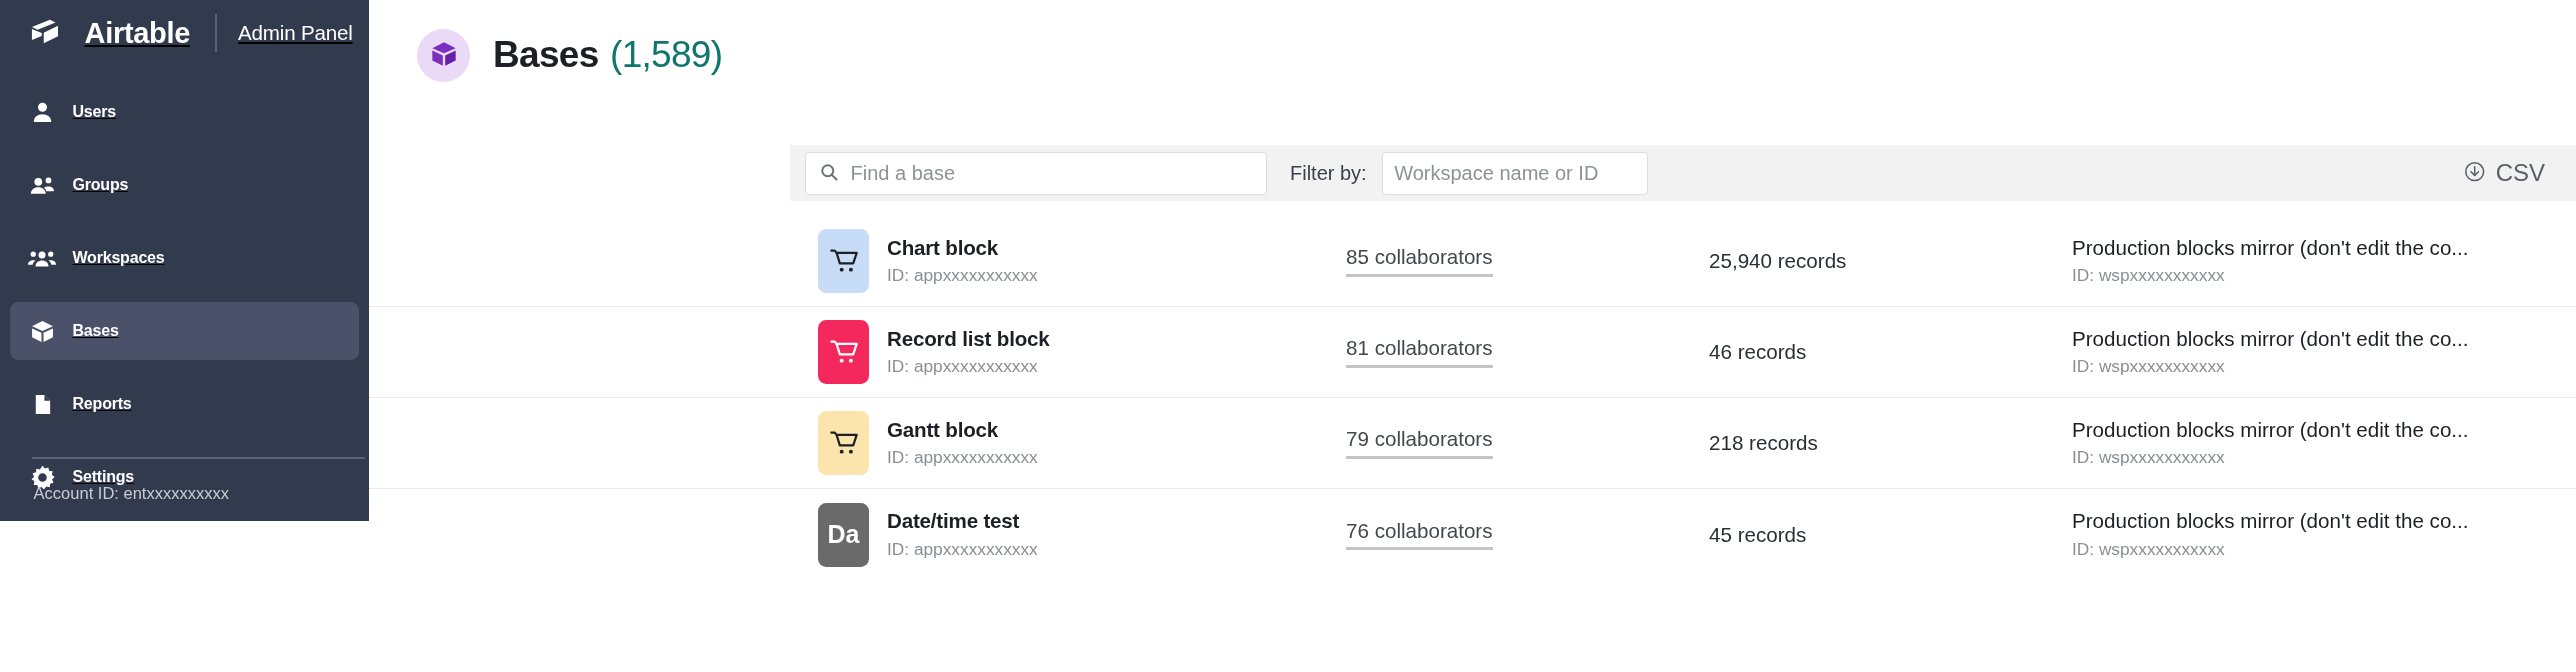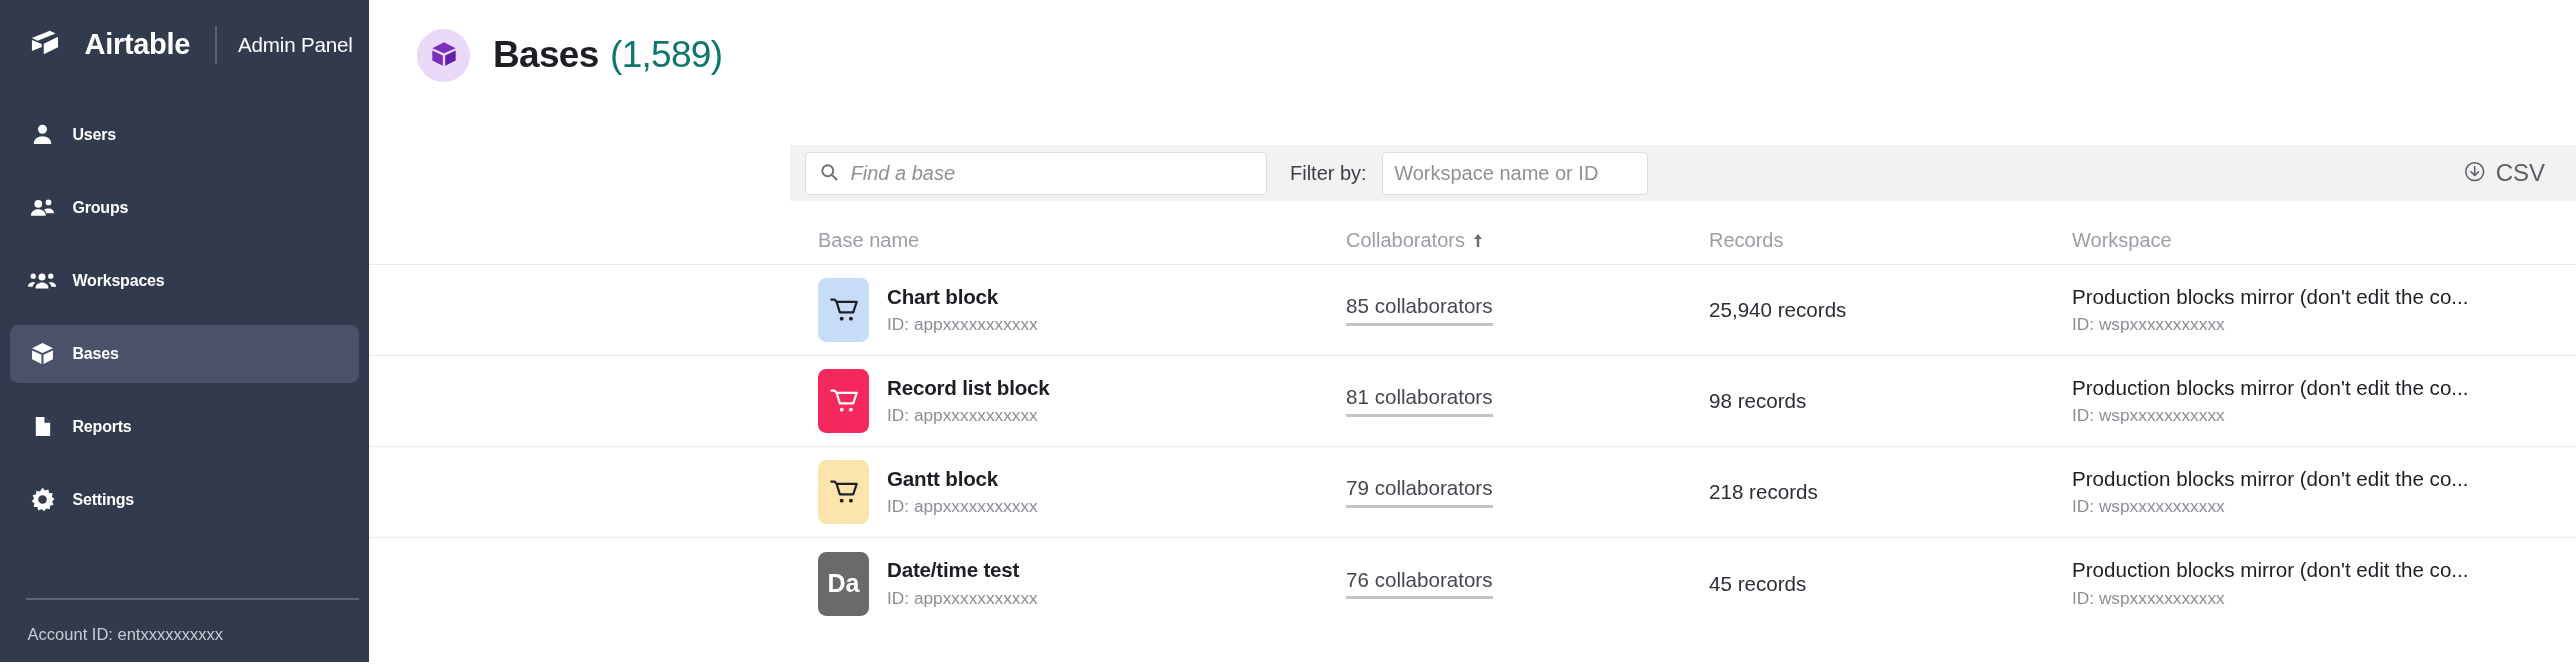--- a/index.html
+++ b/index.html
@@ -6,25 +6,25 @@
   html, body {
     width: 2576px; height: 673px;
     overflow: hidden;
     font-family: "Liberation Sans", sans-serif;
     background: #ffffff;
   }
   .app { display: flex; width: 2576px; height: 673px; }
 
   
   .sidebar {
-    width: 369px; height: 662px;
+    width: 369px; height: 521px;
     background: #323a4d;
     flex: 0 0 369px;
     position: relative;
-    display: flex; flex-direction: column;
+    display: flex; flex-direction: column; text-decoration: underline;
   }
   .brand {
     display: flex; align-items: center;
     height: 89px;
     padding-left: 30px;
   }
   .brand-logo { width: 43px; height: 31px; flex: 0 0 43px; }
   .brand-name {
     color: #ffffff; font-size: 29px; font-weight: bold;
     letter-spacing: -0.3px; margin-left: 11.5px;
@@ -49,21 +49,21 @@
     width: 28px; height: 28px; flex: 0 0 28px;
     display: flex; align-items: center; justify-content: center;
   }
   .nav-icon svg { display: block; }
   .nav-label {
     color: #ffffff; font-size: 16px; font-weight: bold;
     margin-left: 16.5px; letter-spacing: -0.2px;
   }
 
   .sidebar-footer {
-    position: absolute; left: 8px; bottom: 0; width: 100%;
+    position: absolute; left: 14px; bottom: 0; width: 100%;
     padding: 0 18px 18px 18px;
   }
   .sidebar-divider {
     height: 1.6px; background: #5c6375; width: 100%; margin-bottom: 25px;
   }
   .account-id { color: #c9ccd4; font-size: 16.5px; padding-left: 1.6px; }
 
   
   .main { flex: 1 1 auto; height: 673px; background: #ffffff; position: relative; overflow: hidden; }
 
@@ -99,21 +99,21 @@
     border: 0.8px solid #dcdcdc;
     border-radius: 4.1px;
     display: flex; align-items: center;
     padding-left: 13px;
   }
   .search-box svg { flex: 0 0 auto; }
   .search-input {
     border: 0; outline: 0; background: transparent;
     font-family: "Liberation Sans", sans-serif;
     font-size: 20px; color: #000000;
-    margin-left: 11.5px; width: 363px; font-style: italic;
+    margin-left: 11.5px; width: 363px;
   }
   .search-input::placeholder { color: #8e9196; }
   .filter-label {
     font-size: 20px; color: #3c3f47; margin-left: 23px; margin-right: 15px;
     white-space: nowrap;
   }
   .filter-box {
     width: 266px; height: 43px;
     background: #ffffff; border: 0.8px solid #dcdcdc; border-radius: 4.1px;
     display: flex; align-items: center; padding: 0 11.5px;
@@ -314,34 +314,20 @@
             <line x1="12" y1="6.5" x2="12" y2="16" stroke-linecap="round"></line>
             <polyline points="7.8,12 12,16.3 16.2,12" stroke-linecap="round" stroke-linejoin="round"></polyline>
           </svg>
         </span>
         <span class="csv-label">CSV</span>
       </div>
     </div>
 
     <div class="table">
 
-      <div class="row header">
-        <div class="c-base th">Base name</div>
-        <div class="c-collab th">
-          <span>Collaborators</span>
-          <span class="sort-arrow">
-            <svg viewBox="0 0 12 16" width="10" height="13" fill="#6b6e76">
-              <path d="M6 0 L11 6 H7.5 V16 H4.5 V6 H1 Z"></path>
-            </svg>
-          </span>
-        </div>
-        <div class="c-recs th">Records</div>
-        <div class="c-ws th">Workspace</div>
-
-      </div>
 
       <div class="row data">
         <div class="c-base">
           <span class="base-icon" style="background:#c6dcf7">
             <svg viewBox="0 0 26 24" width="30" height="28" fill="none" stroke="#1d1f25" stroke-width="1.9" stroke-linecap="round" stroke-linejoin="round">
               <path d="M2 3 h3 l1.6 2"></path>
                 <path d="M6.6 5 H24 l-3 9 H9.4 Z"></path>
               <circle cx="11" cy="19.5" r="1.7" fill="#1d1f25" stroke="none"></circle>
               <circle cx="19" cy="19.5" r="1.7" fill="#1d1f25" stroke="none"></circle>
             </svg>
@@ -373,21 +359,21 @@
             </svg>
           </span>
           <span class="base-meta">
             <div class="base-name">Record list block</div>
             <div class="base-id">ID: appxxxxxxxxxxx</div>
           </span>
         </div>
         <div class="c-collab">
           <span class="collab-link">81 collaborators</span>
         </div>
-        <div class="c-recs recs-val">98 records</div>
+        <div class="c-recs recs-val">46 records</div>
         <div class="c-ws">
           <div class="ws-name">Production blocks mirror (don't edit the co...</div>
           <div class="ws-id">ID: wspxxxxxxxxxxx</div>
         </div>
 
       </div>
 
       <div class="row data">
         <div class="c-base">
           <span class="base-icon" style="background:#fbe5ac">

